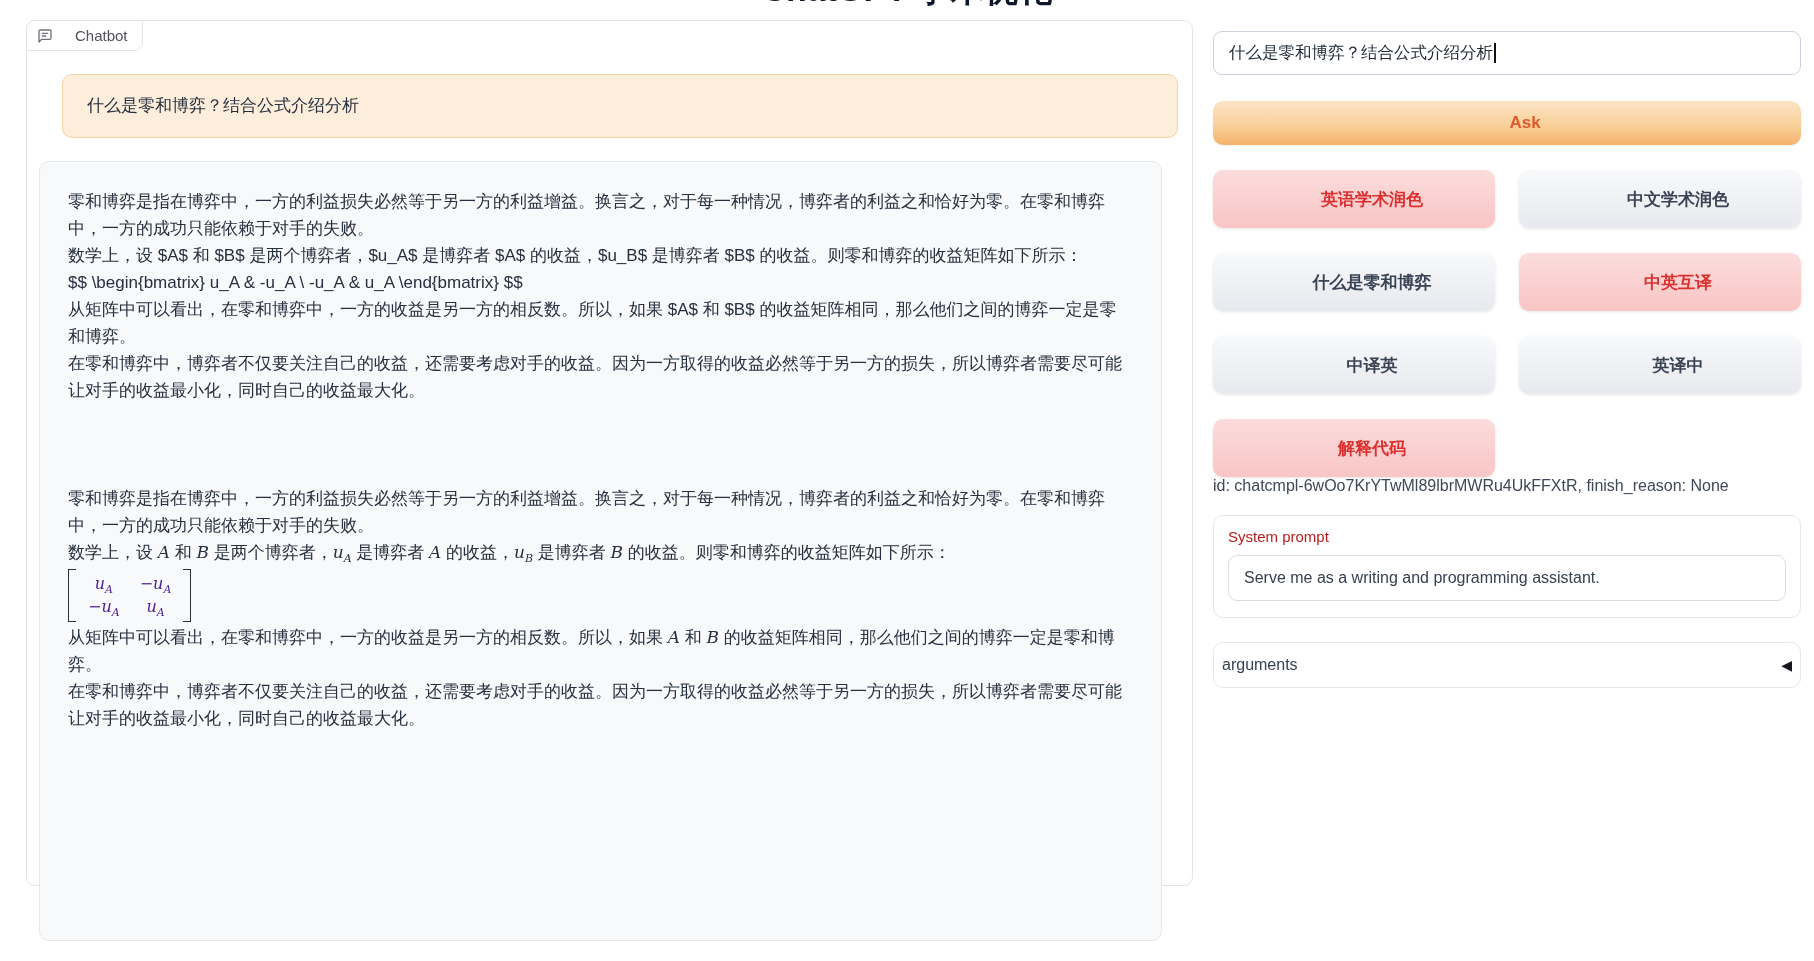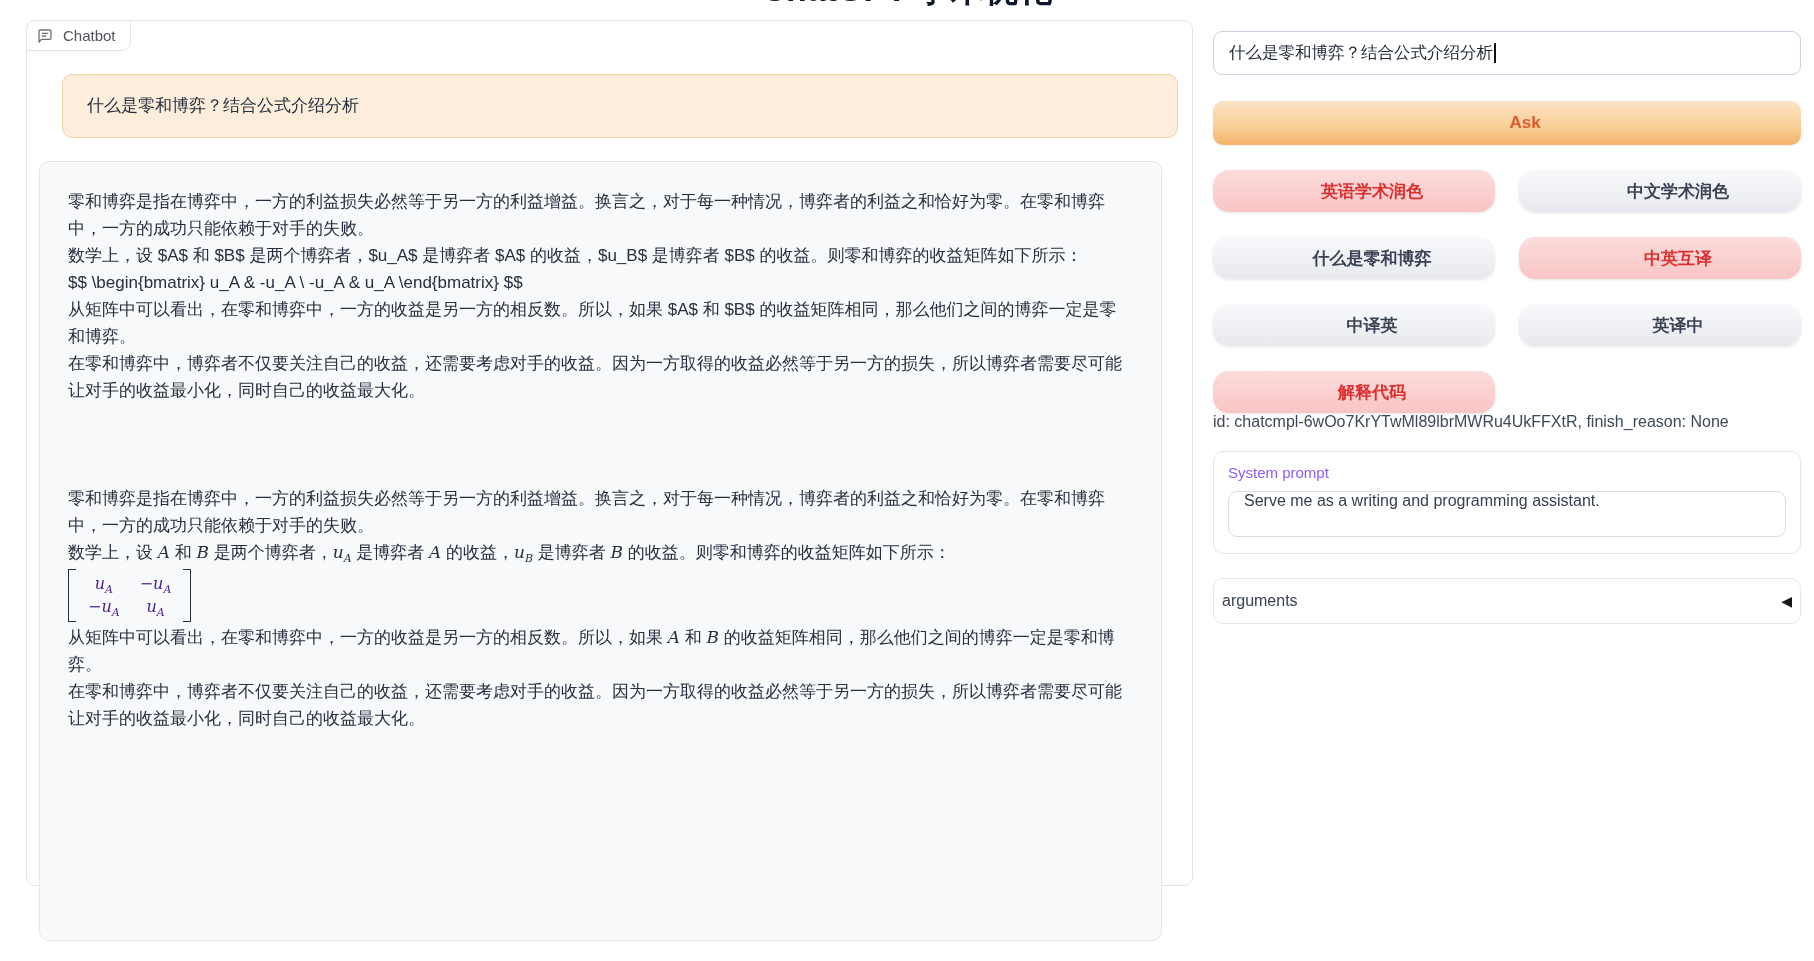--- a/index.html
+++ b/index.html
@@ -13,21 +13,21 @@
   
   .title-clip { position:absolute; top:0; left:0; width:100%; height:10px; overflow:hidden; }
   .title-clip h1 { margin:-33px 0 0 0; text-align:center; font-size:34px; font-weight:700; color:#0f172a; }
 
   
   .chat-panel {
     position:absolute; left:26px; top:20px; width:1167px; height:866px;
     background:#fff; border:1px solid #e4e4e7; border-radius:9px;
   }
   .chat-label {
-    position:absolute; left:-1px; top:-1px; display:inline-flex; align-items:center; gap:10px;
+    position:absolute; left:-1px; top:-1px; display:inline-flex; align-items:center; gap:22px;
     padding:6px 14px 6px 10px; background:#fff; border:1px solid #e4e4e7;
     border-top-left-radius:9px; border-bottom-right-radius:9px;
     font-size:15px; color:#52525b;
   }
   .chat-label svg { display:block; }
 
   .msg-user {
     position:absolute; left:35px; top:53px; right:14px; min-height:63px;
     background:#fdeedc; border:1px solid #f2d3a6; border-radius:10px;
     padding:19px 24px; font-size:17px; line-height:24px; color:#27303f;
@@ -62,33 +62,33 @@
 
   button { font-family:inherit; cursor:pointer;padding-left:42px; }
   .ask-btn {
     margin-top:26px; width:100%; height:44px; border:none; border-radius:10px;
     background:linear-gradient(to bottom,#fbe4c6 0%,#f9d09a 55%,#f5b26b 100%);
     color:#dd5b2d; font-size:17px; font-weight:700;
     box-shadow:0 1px 2px rgba(0,0,0,.07);
   }
   .btn-grid { margin-top:25px; display:grid; grid-template-columns:1fr 1fr; column-gap:24px; row-gap:25px; }
   .abtn {
-    height:42px; border:none; border-radius:16px; font-size:17px; font-weight:700;
+    height:58px; border:none; border-radius:10px; font-size:17px; font-weight:700;
     box-shadow:0 1px 3px rgba(0,0,0,.10);
   }
   .abtn.gray { background:linear-gradient(to bottom,#f8f9fb 0%,#e7e9ee 100%); color:#3a4354; }
   .abtn.pink { background:linear-gradient(to bottom,#fcdcdc 0%,#f9c5c5 100%); color:#dc2f2f; }
 
   .status-line { font-size:16px; color:#3f4856; }
 
   .sys-box { margin-top:20px; border:1px solid #e5e7eb; border-radius:10px; padding:12px 14px 16px; }
-  .sys-label { font-size:15px; color:#8b5cf6; }
+  .sys-label { font-size:15px; color:#b91c1c; }
   .sys-input {
     margin-top:10px; border:1px solid #d8dde5; border-radius:9px; background:#fff;
-    height:46px; display:flex; padding:0 15px; font-size:16px; color:#374151;
+    height:46px; display:flex; align-items:center; padding:0 15px; font-size:16px; color:#374151;
   }
 
   .acc {
     margin-top:24px; border:1px solid #e5e7eb; border-radius:10px; height:46px;
     display:flex; align-items:center; justify-content:space-between; padding:0 8px;
     font-size:16px; color:#374151; background:#fff; cursor:pointer;
   }
   .acc-icon { color:#16181d; font-size:14px; }
 </style>
 </head>

